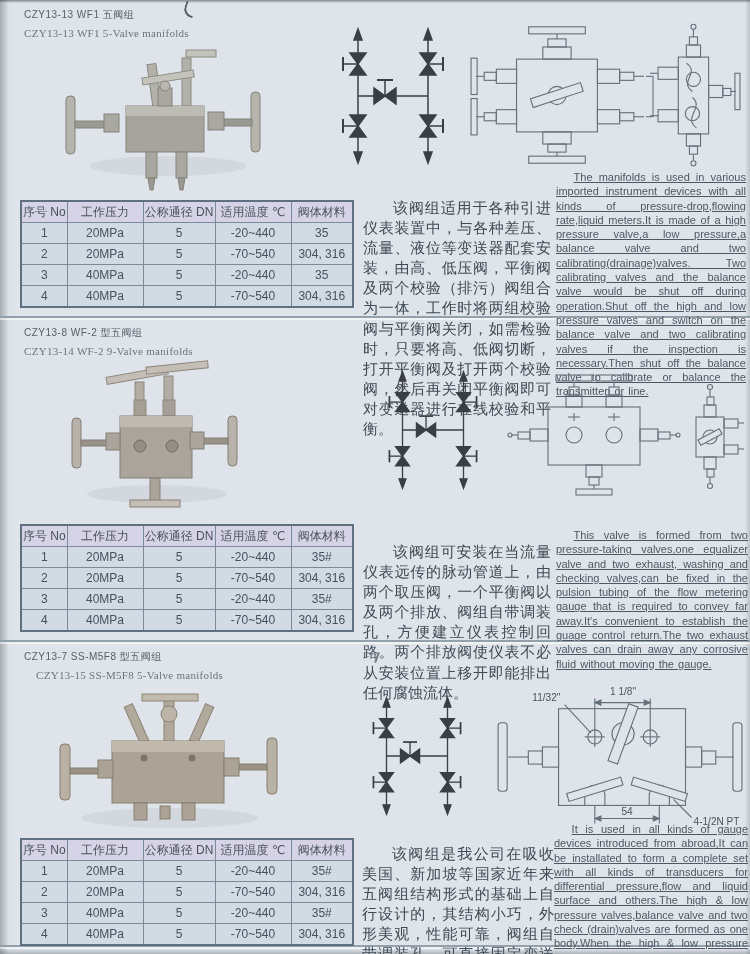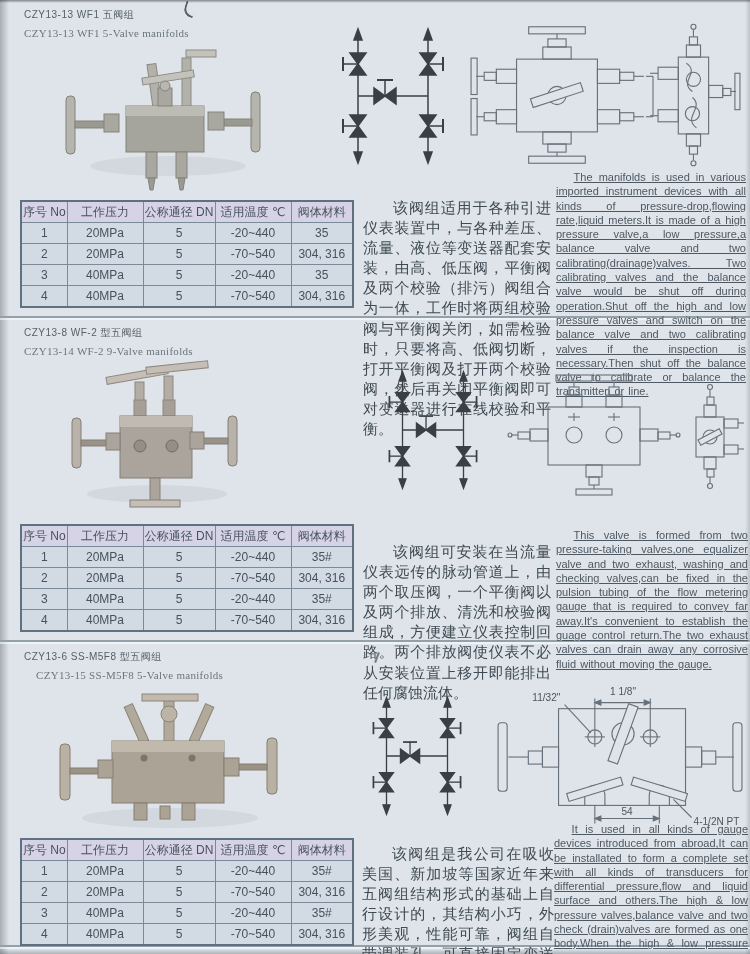--- a/index.html
+++ b/index.html
@@ -363,24 +363,24 @@
         <tr>
           <td>4</td>
           <td>40MPa</td>
           <td>5</td>
           <td>-70~540</td>
           <td>304, 316</td>
         </tr>
       </tbody>
   </table>
 
-  <div class="desc-zh" style="left:363px;top:542px;width:188px">该阀组可安装在当流量仪表远传的脉动管道上，由两个取压阀，一个平衡阀以及两个排放、清洗和校验阀组成，方便建立仪表控制回路。两个排放阀使仪表不必从安装位置上移开即能排出任何腐蚀流体。</div>
+  <div class="desc-zh" style="left:363px;top:542px;width:188px">该阀组可安装在当流量仪表远传的脉动管道上，由两个取压阀，一个平衡阀以及两个排放、阀组自带调装孔，方便建立仪表控制回路。两个排放阀使仪表不必从安装位置上移开即能排出任何腐蚀流体。</div>
   <div class="desc-en" style="left:556px;top:528px;width:192px">This valve is formed from two pressure-taking valves,one equalizer valve and two exhaust, washing and checking valves,can be fixed in the pulsion tubing of the flow metering gauge that is required to convey far away.It's convenient to establish the guage control return.The two exhaust valves can drain away any corrosive fluid without moving the gauge.</div>
 
-  <div class="title-zh" style="left:24px;top:650px">CZY13-6  SS-M5F8 型五阀组</div>
+  <div class="title-zh" style="left:24px;top:650px">CZY13-7  SS-M5F8 型五阀组</div>
   <div class="title-en" style="left:36px;top:669px">CZY13-15  SS-M5F8 5-Valve manifolds</div>
 
   <svg style="left:52px;top:686px" width="235" height="152" viewBox="0 0 235 152">
     <ellipse cx="118" cy="132" rx="88" ry="10" fill="rgba(60,70,80,.07)"></ellipse>
     <g fill="#b1a99c" stroke="#8b8376" stroke-width="1">
       <rect x="80" y="18" width="9" height="40" transform="rotate(-24 84 38)"></rect>
       <rect x="112" y="12" width="10" height="46"></rect>
       <rect x="145" y="18" width="9" height="40" transform="rotate(24 150 38)"></rect>
       <rect x="90" y="8" width="56" height="7" fill="#c2baad"></rect>
       <circle cx="117" cy="28" r="8" fill="#bcb4a7"></circle>

